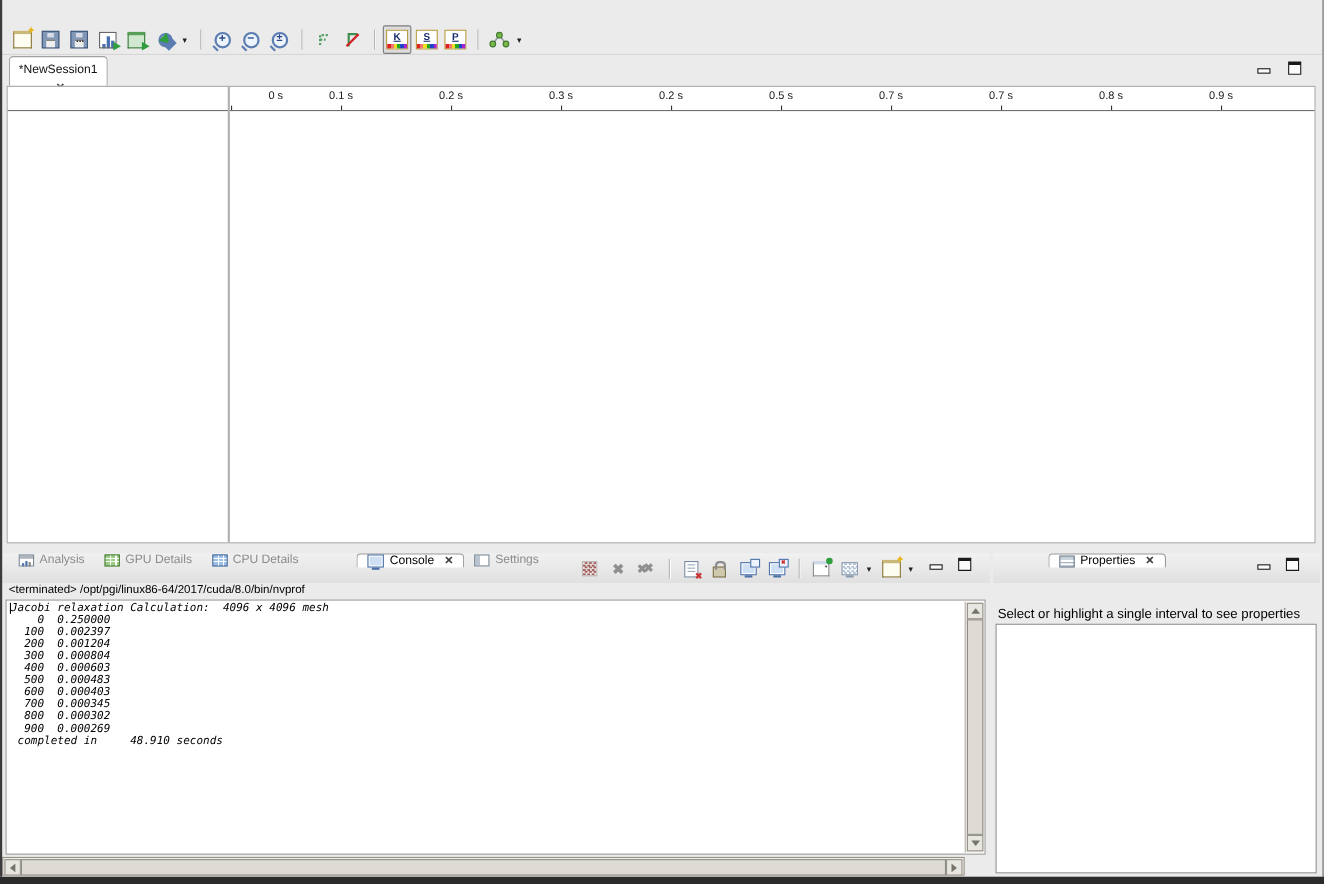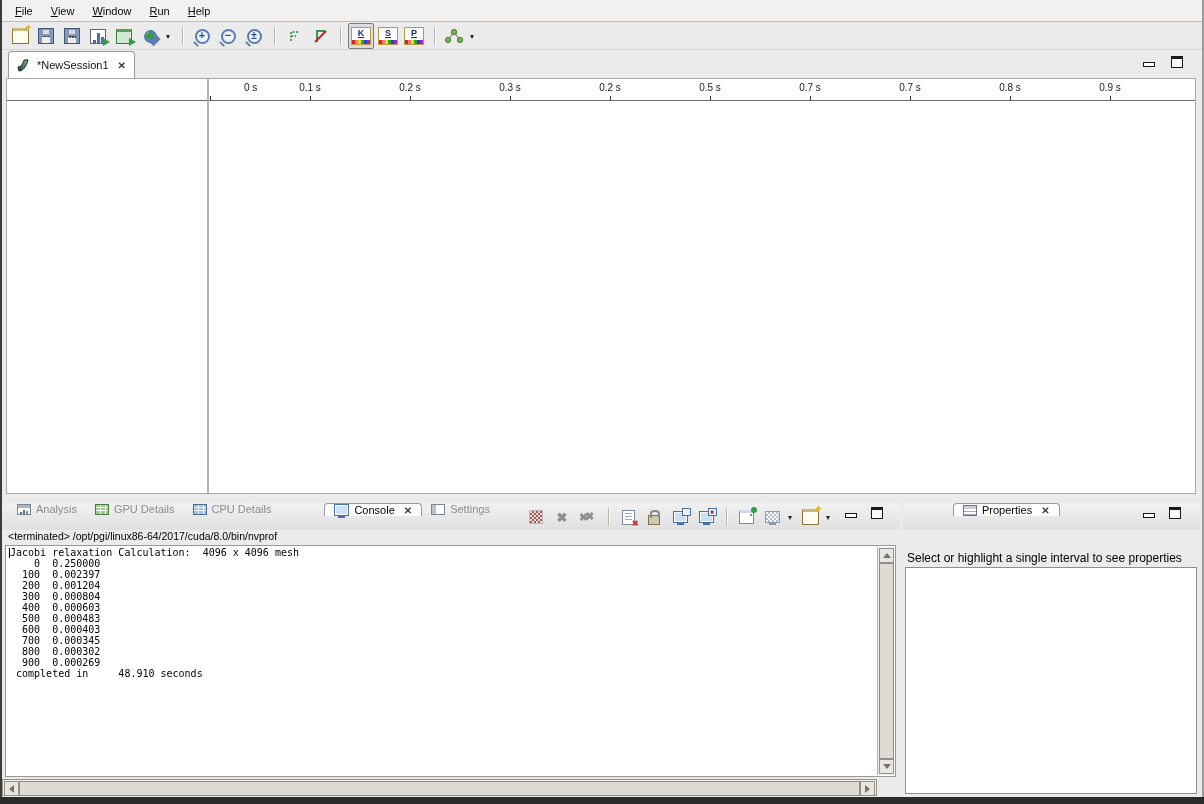--- a/index.html
+++ b/index.html
@@ -105,21 +105,21 @@
   .ic-clear::after{content:'✖';position:absolute;right:-5px;bottom:-4px;font-size:8px;color:#c33;font-weight:bold;}
   .ic-lock{width:10px;height:8px;background:#cfc8ac;border:1px solid #7e7550;margin-top:6px;}
   .ic-lock::before{content:'';position:absolute;top:-6px;left:1px;width:6px;height:6px;border:2px solid #8a8a8a;border-bottom:none;border-radius:4px 4px 0 0;}
   .ic-pin{width:13px;height:10px;border:1px solid #8a8a8a;border-top:3px solid #cfd8e8;background:#fff;}
   .ic-pin::after{content:'';position:absolute;right:-4px;top:-6px;width:6px;height:6px;background:#2f9e3f;border-radius:50%;box-shadow:-3px 5px 0 -2px #555;}
   .ic-mond{width:13px;height:10px;border:1px solid #8a9ab0;background:repeating-conic-gradient(#aebfd4 0 25%,#fff 0 50%) 0 0/4px 4px;}
   .ic-mond::after{content:'';position:absolute;left:3px;bottom:-3px;width:7px;height:2px;background:#8a9ab0;}
   
   .console-status{position:absolute;left:8px;top:530px;font-size:10.5px;color:#000;}
   .console-box{position:absolute;left:5px;top:545px;width:891px;height:232px;background:#fff;border:1px solid #999;box-sizing:border-box;}
-  .console-box pre{margin:0;padding:1px 0 0 4px;font-family:"DejaVu Sans Mono",monospace;font-size:10px;line-height:11px;color:#000;}
+  .console-box pre{margin:0;padding:1px 0 0 4px;font-family:"DejaVu Sans Mono",monospace;font-size:10px;line-height:11px;color:#000;font-style:italic;}
   .text-caret{position:absolute;left:3px;top:2px;width:1px;height:10px;background:#000;}
   
   .vscroll{position:absolute;top:1px;right:1px;bottom:1px;width:16px;background:#f0eeea;border-left:1px solid #b5b2aa;}
   .sb-btn{position:absolute;left:1px;width:13px;height:13px;background:#e8e6e1;border:1px solid #979288;display:flex;align-items:center;justify-content:center;}
   .tri-up{width:0;height:0;border-left:4px solid transparent;border-right:4px solid transparent;border-bottom:5px solid #77736a;}
   .tri-down{width:0;height:0;border-left:4px solid transparent;border-right:4px solid transparent;border-top:5px solid #77736a;}
   .tri-left{width:0;height:0;border-top:4px solid transparent;border-bottom:4px solid transparent;border-right:5px solid #77736a;}
   .tri-right{width:0;height:0;border-top:4px solid transparent;border-bottom:4px solid transparent;border-left:5px solid #77736a;}
   .v-thumb{position:absolute;left:1px;top:16px;bottom:16px;width:13px;background:#dedbd4;border:1px solid #8f8c85;}
   .hscroll{position:absolute;left:2px;top:779px;width:875px;height:17px;background:#f0eeea;border:1px solid #979288;box-sizing:border-box;}
@@ -127,28 +127,20 @@
   .h-thumb{position:absolute;top:1px;left:16px;right:16px;height:13px;background:#dedbd4;border:1px solid #8f8c85;}
   
   .props-msg{position:absolute;left:907px;top:551px;font-size:12px;color:#000;}
   .props-box{position:absolute;left:905px;top:567px;width:292px;height:227px;border:1px solid #8f8f8f;background:#fff;box-sizing:border-box;}
 </style>
 </head>
 <body>
 
 <div id="screen">
 
-  <div class="menubar">
-
-  <span class="menu-item" style="--i: 0;">File</span>
-      <span class="menu-item" style="--i: 1;">View</span>
-      <span class="menu-item" style="--i: 2;">Window</span>
-      <span class="menu-item" style="--i: 3;">Run</span>
-      <span class="menu-item" style="--i: 4;">Help</span>
-    </div>
 
   <div class="toolbar">
     <span class="tbtn">
         <span class="i ic-new"></span>
       </span>
     <span class="tbtn">
         <span class="i ic-save"></span>
       </span>
     <span class="tbtn">
         <span class="i ic-save dots"></span>
@@ -210,21 +202,21 @@
         <path d="M10 4 L4 12 M10 4 L16 12" stroke="#99a" stroke-width="1.5" fill="none"></path>
         <circle cx="10" cy="4" r="2.6" fill="#7ab648" stroke="#3f7a2f"></circle>
         <circle cx="4" cy="12" r="2.6" fill="#7ab648" stroke="#3f7a2f"></circle>
         <circle cx="16" cy="12" r="2.6" fill="#7ab648" stroke="#3f7a2f"></circle>
       </svg>
     </span>
     <span class="caret">▾</span>
   </div>
 
   <div class="session-tabbar">
-    <div class="tab-active" style="left:6px;">
+    <div class="tab-active" style="left:6px;flex-direction:column;">
       <svg width="15" height="14">
         <defs>
             <linearGradient id="gg" x1="0" y1="1" x2="1" y2="0">
               <stop offset="0" stop-color="#16424f"></stop>
               <stop offset="1" stop-color="#7fc24f"></stop>
             </linearGradient>
           </defs>
         <path d="M2 13 C6 13 9 9 11 2 L7 2 C6 6 4 9 1 9 Z" fill="url(#gg)" stroke="#123"></path>
       </svg>
       <span>*NewSession1</span>

